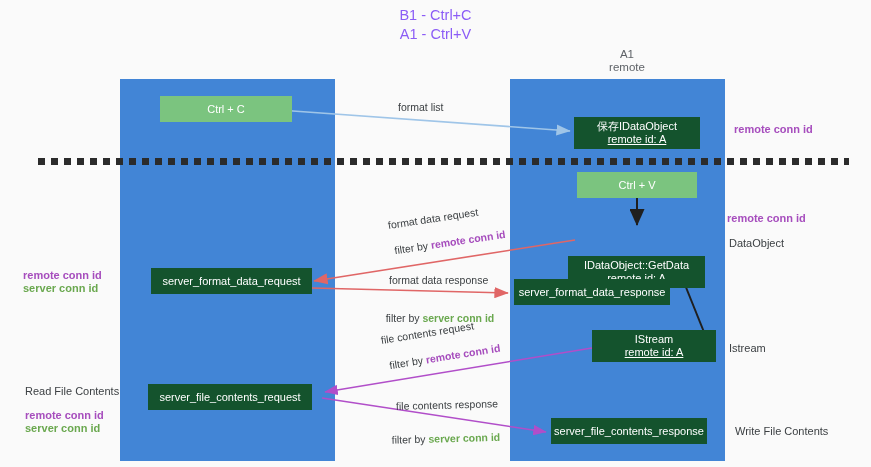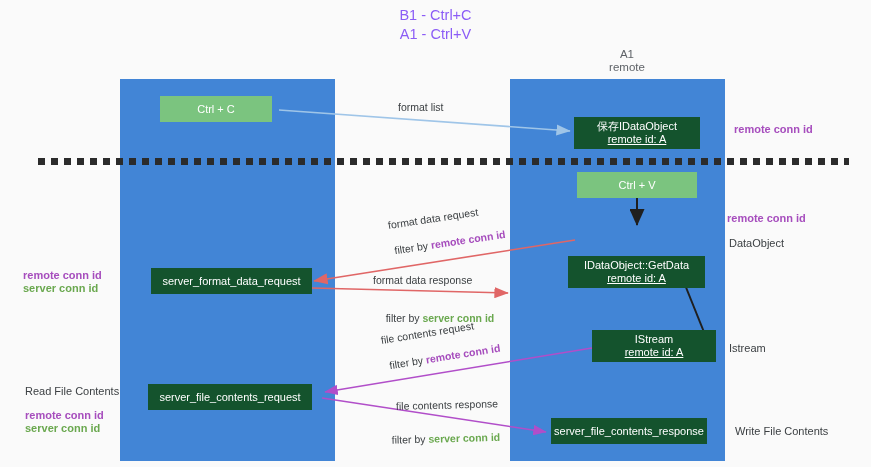--- a/index.html
+++ b/index.html
@@ -170,54 +170,55 @@
       <path d="M 592 348 L 325 392" stroke="#b14ec9" stroke-width="1.5" fill="none" marker-end="url(#ah-purple)"></path>
     </g>
 
     <g>
       <path d="M 322 398 L 546 432" stroke="#b14ec9" stroke-width="1.5" fill="none" marker-end="url(#ah-purple)"></path>
     </g>
   </svg>
 
   <div class="dashed-sep"></div>
 
-  <div class="node green" style="left:160px; top:96px; width:112px; height:26px;">Ctrl + C</div>
+  <div class="node green" style="left:160px; top:96px; width:132px; height:26px;">Ctrl + C</div>
 
   <div class="node orange" style="left:574px; top:117px; width:126px; height:32px;">
     <span>保存IDataObject</span>
     <span class="l2">remote id: A</span>
   </div>
 
   <div class="node green" style="left:577px; top:172px; width:120px; height:26px;">Ctrl + V</div>
 
   <div class="node orange" style="left:568px; top:228px; width:137px; height:32px;margin-top:28px;">
     <span>IDataObject::GetData</span>
     <span class="l2">remote id: A</span>
   </div>
 
   <div class="node orange" style="left:151px; top:268px; width:161px; height:26px;">server_format_data_request</div>
 
+  <div class="node orange" style="left:514px; top:279px; width:156px; height:26px;">server_format_data_response</div>
 
   <div class="node orange" style="left:592px; top:330px; width:124px; height:32px;">
     <span>IStream</span>
     <span class="l2">remote id: A</span>
   </div>
 
   <div class="node orange" style="left:551px; top:418px; width:156px; height:26px;">server_file_contents_response</div>
 
   <div class="node orange" style="left:148px; top:384px; width:164px; height:26px;">server_file_contents_request</div>
 
   <div class="edge-label" style="left:398px; top:101px;">format list</div>
 
   <div class="edge-label" style="left:388px; top:219px; transform: rotate(-8.5deg);">format data request</div>
   <div class="edge-label" style="left:383px; top:233px; transform: rotate(-8.5deg);">
     <span>filter by </span><b class="c-remote">remote conn id</b>
   </div>
 
-  <div class="edge-label" style="left:373px; top:274px;">format data response</div>
+  <div class="edge-label" style="left:389px; top:274px;">format data response</div>
   <div class="edge-label" style="left:374px; top:299px;">
     <span>filter by </span><b class="c-server">server conn id</b>
   </div>
 
   <div class="edge-label" style="left:381px; top:334px; transform: rotate(-9deg);">file contents request</div>
   <div class="edge-label" style="left:378px; top:348px; transform: rotate(-9deg);">
     <span>filter by </span><b class="c-remote">remote conn id</b>
   </div>
 
   <div class="edge-label" style="left:396px; top:400px; transform: rotate(-1.5deg);">file contents response</div>

